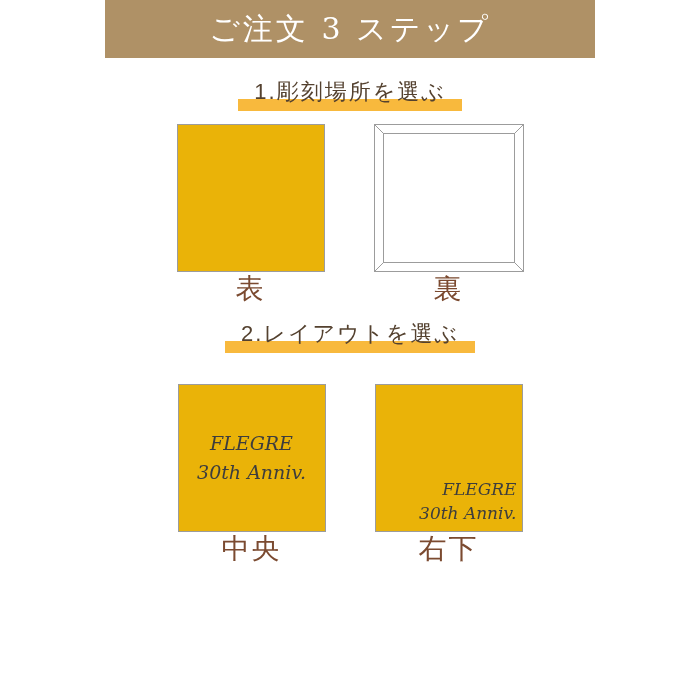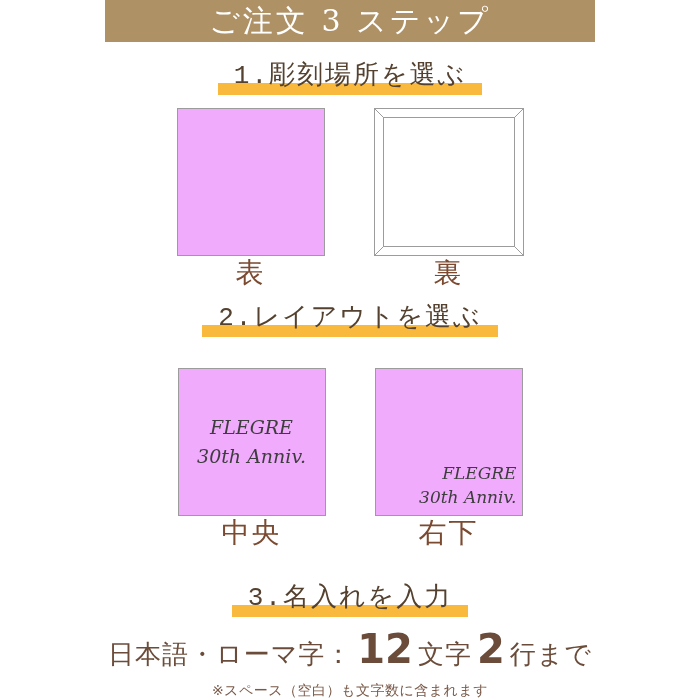--- a/index.html
+++ b/index.html
@@ -21,36 +21,36 @@
   }
 
   
   .step { display: flex; flex-direction: column; align-items: center; }
   .step-1 { margin-top: 17px; }
   .step-2 { margin-top: 12px; gap: 20px; }
   .step-3 { margin-top: 32px; }
 
   .step-title {
     position: relative; display: inline-block; z-index: 0;
-    font-size: 26px; font-weight: normal; color: #54412f;
+    font-size: 22px; font-weight: normal; color: #54412f;
     letter-spacing: 2px; line-height: 34px; padding: 0 16px 4px;
-    font-family: Liberation Mono, monospace;
+    font-family: Liberation Sans, sans-serif;
   }
   .step-title::after {
     content: ""; position: absolute; left: 0; right: 0; bottom: 2px;
     height: 12px; background: #f8b93d; z-index: -1;
   }
 
   
   .squares-row { display: flex; gap: 49px; margin-top: 11px; }
   .row-2 { margin-top: 9px; }
   .option { display: flex; flex-direction: column; align-items: center; }
 
   .sq {
-    width: 148px; height: 148px; background: #f0abfc;
+    width: 148px; height: 148px; background: #eab308;
     border: 1px solid #9c9c9c; position: relative;
   }
   .sq-svg { display: block; width: 150px; height: 148px; }
 
   .sq.layout-center { display: flex; align-items: center; justify-content: center; }
 
   .engrave {
     font-family: "DejaVu Serif", "Liberation Serif", serif;
     font-style: italic; color: #3d3d3d; text-align: center;
     font-size: 19px; line-height: 1.55;
@@ -128,25 +128,14 @@
           <div class="engrave br">
             <div>FLEGRE</div>
             <div>30th Anniv.</div>
           </div>
         </div>
         <div class="opt-label">右下</div>
       </div>
     </div>
   </section>
 
-  <section class="step step-3">
-    <h2 class="step-title">3.名入れを入力</h2>
-    <div class="limit-line">
-      <span>日本語・ローマ字：</span>
-      <span class="big">12</span>
-      <span>文字</span>
-      <span class="big">2</span>
-      <span>行まで</span>
-    </div>
-    <div class="note">※スペース（空白）も文字数に含まれます</div>
-  </section>
 
 </div>
 
 </body></html>

